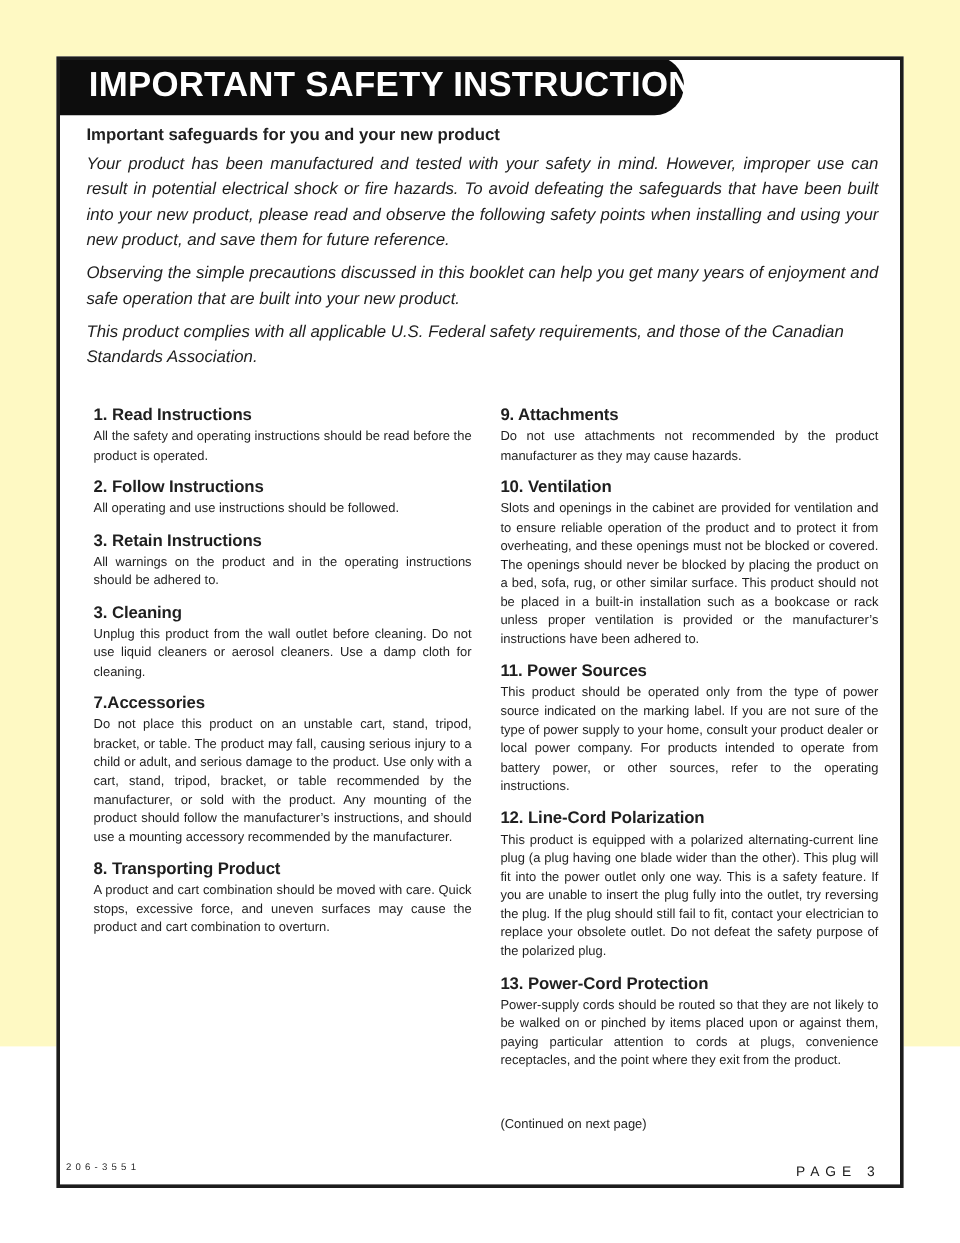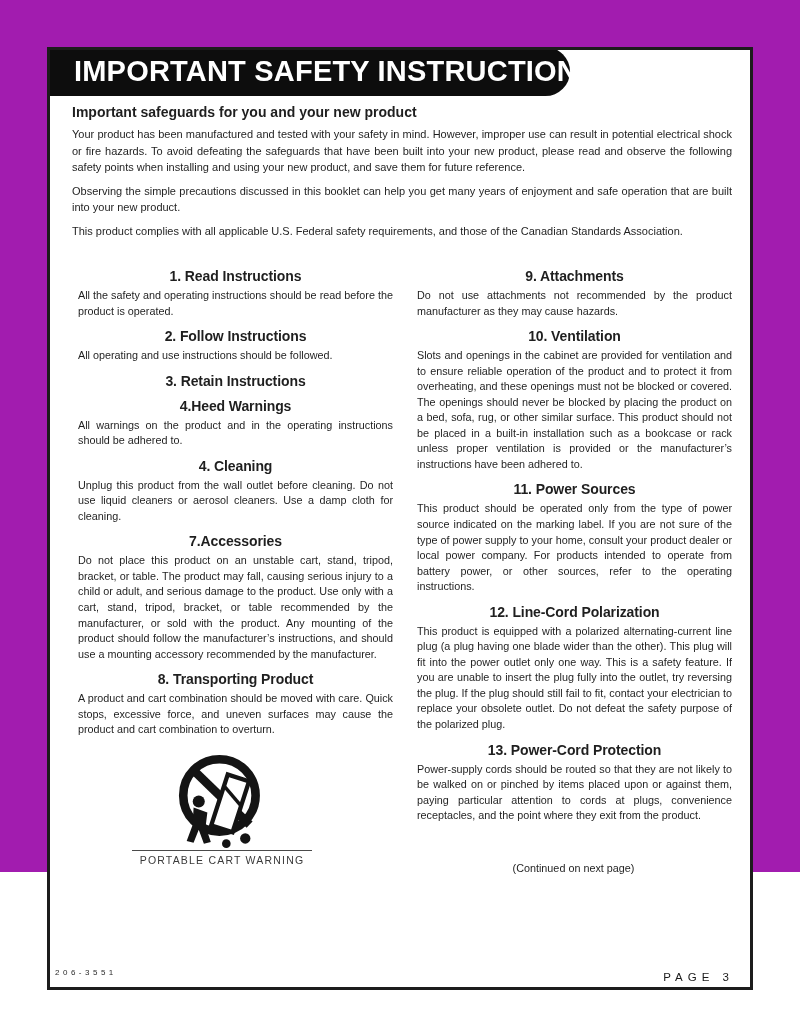--- a/index.html
+++ b/index.html
@@ -3,21 +3,21 @@
 <meta charset="utf-8">
 <style>
   * { margin:0; padding:0; box-sizing:border-box; }
   html,body { background:#ffffff; }
   body {
     width:800px; height:1036px;
     font-family:"Liberation Sans", sans-serif;
     color:#1f1f1f;
     position:relative;
   }
-  .page { position:relative; width:800px; height:872px; background:#a21caf; }
+  .page { position:relative; width:800px; height:872px; background:#fef9c3; }
 
   .frame {
     position:absolute; left:47px; top:47px;
     width:706px; height:943px;
     border:3px solid #1c1c1c;
     background:#fff;
     overflow:hidden;
   }
 
   .banner {
@@ -38,34 +38,34 @@
 
   .content {
     position:absolute;
     top:54px; left:22px; right:18px; bottom:26px;
   }
 
   .intro-lead {
     font-size:14px; font-weight:bold; margin-bottom:6px;
   }
   .intro p {
-    font-size:11px; line-height:1.5;
+    font-size:14px; line-height:1.5;
     text-align:justify;
     margin-bottom:7px;
+    font-style:italic;
   }
   .intro p:last-child { text-align:left; }
 
   .columns { display:flex; gap:24px; margin-top:20px; padding-left:6px; }
   .col { width:50%; }
 
   .sec h3 {
     font-size:14px; font-weight:bold;
     margin-top:9px; margin-bottom:4px;
     letter-spacing:-0.1px;
-    text-align:center;
   }
   .sec p {
     font-size:10.8px; line-height:1.44;
     text-align:justify;
   }
 
   .cart-block {
     margin-top:14px;
     width:196px;
     margin-left:46px;
@@ -76,21 +76,21 @@
     border-top:1.5px solid #4a4a4a;
     width:180px; margin:-6px auto 3px auto;
   }
   .cart-label {
     font-size:10.5px; color:#3a3a3a;
     letter-spacing:1.2px;
     white-space:nowrap;
   }
 
   .continued {
-    text-align:center;
+    text-align:left;
     font-size:10.8px;
     margin-top:38px;
     padding-right:2px;
   }
 
   .doc-number {
     position:absolute; left:5px; bottom:10px;
     font-size:8px; letter-spacing:3.5px; color:#2a2a2a;
   }
   .page-label {
@@ -125,59 +125,35 @@
             <p>All the safety and operating instructions should be read before the product is operated.</p>
           </div>
           <div class="sec">
             <h3>2. Follow Instructions</h3>
             <p>All operating and use instructions should be followed.</p>
           </div>
           <div class="sec">
             <h3>3. Retain Instructions</h3>
           </div>
           <div class="sec">
-            <h3>4.Heed Warnings</h3>
             <p>All warnings on the product and in the operating instructions should be adhered to.</p>
           </div>
           <div class="sec">
-            <h3>4. Cleaning</h3>
+            <h3>3. Cleaning</h3>
             <p>Unplug this product from the wall outlet before cleaning. Do not use liquid cleaners or aerosol cleaners. Use a damp cloth for cleaning.</p>
           </div>
           <div class="sec">
             <h3>7.Accessories</h3>
             <p>Do not place this product on an unstable cart, stand, tripod, bracket, or table. The product may fall, causing serious injury to a child or adult, and serious damage to the product. Use only with a cart, stand, tripod, bracket, or table recommended by the manufacturer, or sold with the product. Any mounting of the product should follow the manufacturer’s instructions, and should use a mounting accessory recommended by the manufacturer.</p>
           </div>
           <div class="sec">
             <h3>8. Transporting Product</h3>
             <p>A product and cart combination should be moved with care. Quick stops, excessive force, and uneven surfaces may cause the product and cart combination to overturn.</p>
           </div>
 
-          <div class="cart-block">
-            <span>
-              <svg width="112" height="104" viewBox="0 0 130 120" aria-hidden="true">
-
-                <circle cx="62" cy="50" r="42" fill="none" stroke="#141414" stroke-width="10"></circle>
-
-                <line x1="30" y1="19" x2="97" y2="84" stroke="#141414" stroke-width="10"></line>
-
-                <g transform="rotate(18 72 70)">
-                  <rect x="58" y="28" width="26" height="62" fill="#ffffff" stroke="#141414" stroke-width="5"></rect>
-                  <line x1="58" y1="42" x2="84" y2="58" stroke="#141414" stroke-width="4"></line>
-                </g>
-
-                <circle cx="92" cy="100" r="6" fill="#141414"></circle>
-                <circle cx="70" cy="106" r="5" fill="#141414"></circle>
-
-                <circle cx="38" cy="57" r="7" fill="#141414"></circle>
-                <path d="M32,64 L48,70 L46,86 L52,104 L44,106 L38,90 L32,105 L24,103 L31,84 Z" fill="#141414"></path>
-              </svg>
-            </span>
-            <div class="cart-line"></div>
-            <div class="cart-label">PORTABLE CART WARNING</div>
-          </div>
         </div>
 
         <div class="col">
           <div class="sec">
             <h3>9. Attachments</h3>
             <p>Do not use attachments not recommended by the product manufacturer as they may cause hazards.</p>
           </div>
           <div class="sec">
             <h3>10. Ventilation</h3>
             <p>Slots and openings in the cabinet are provided for ventilation and to ensure reliable operation of the product and to protect it from overheating, and these openings must not be blocked or covered. The openings should never be blocked by placing the product on a bed, sofa, rug, or other similar surface. This product should not be placed in a built-in installation such as a bookcase or rack unless proper ventilation is provided or the manufacturer’s instructions have been adhered to.</p>

